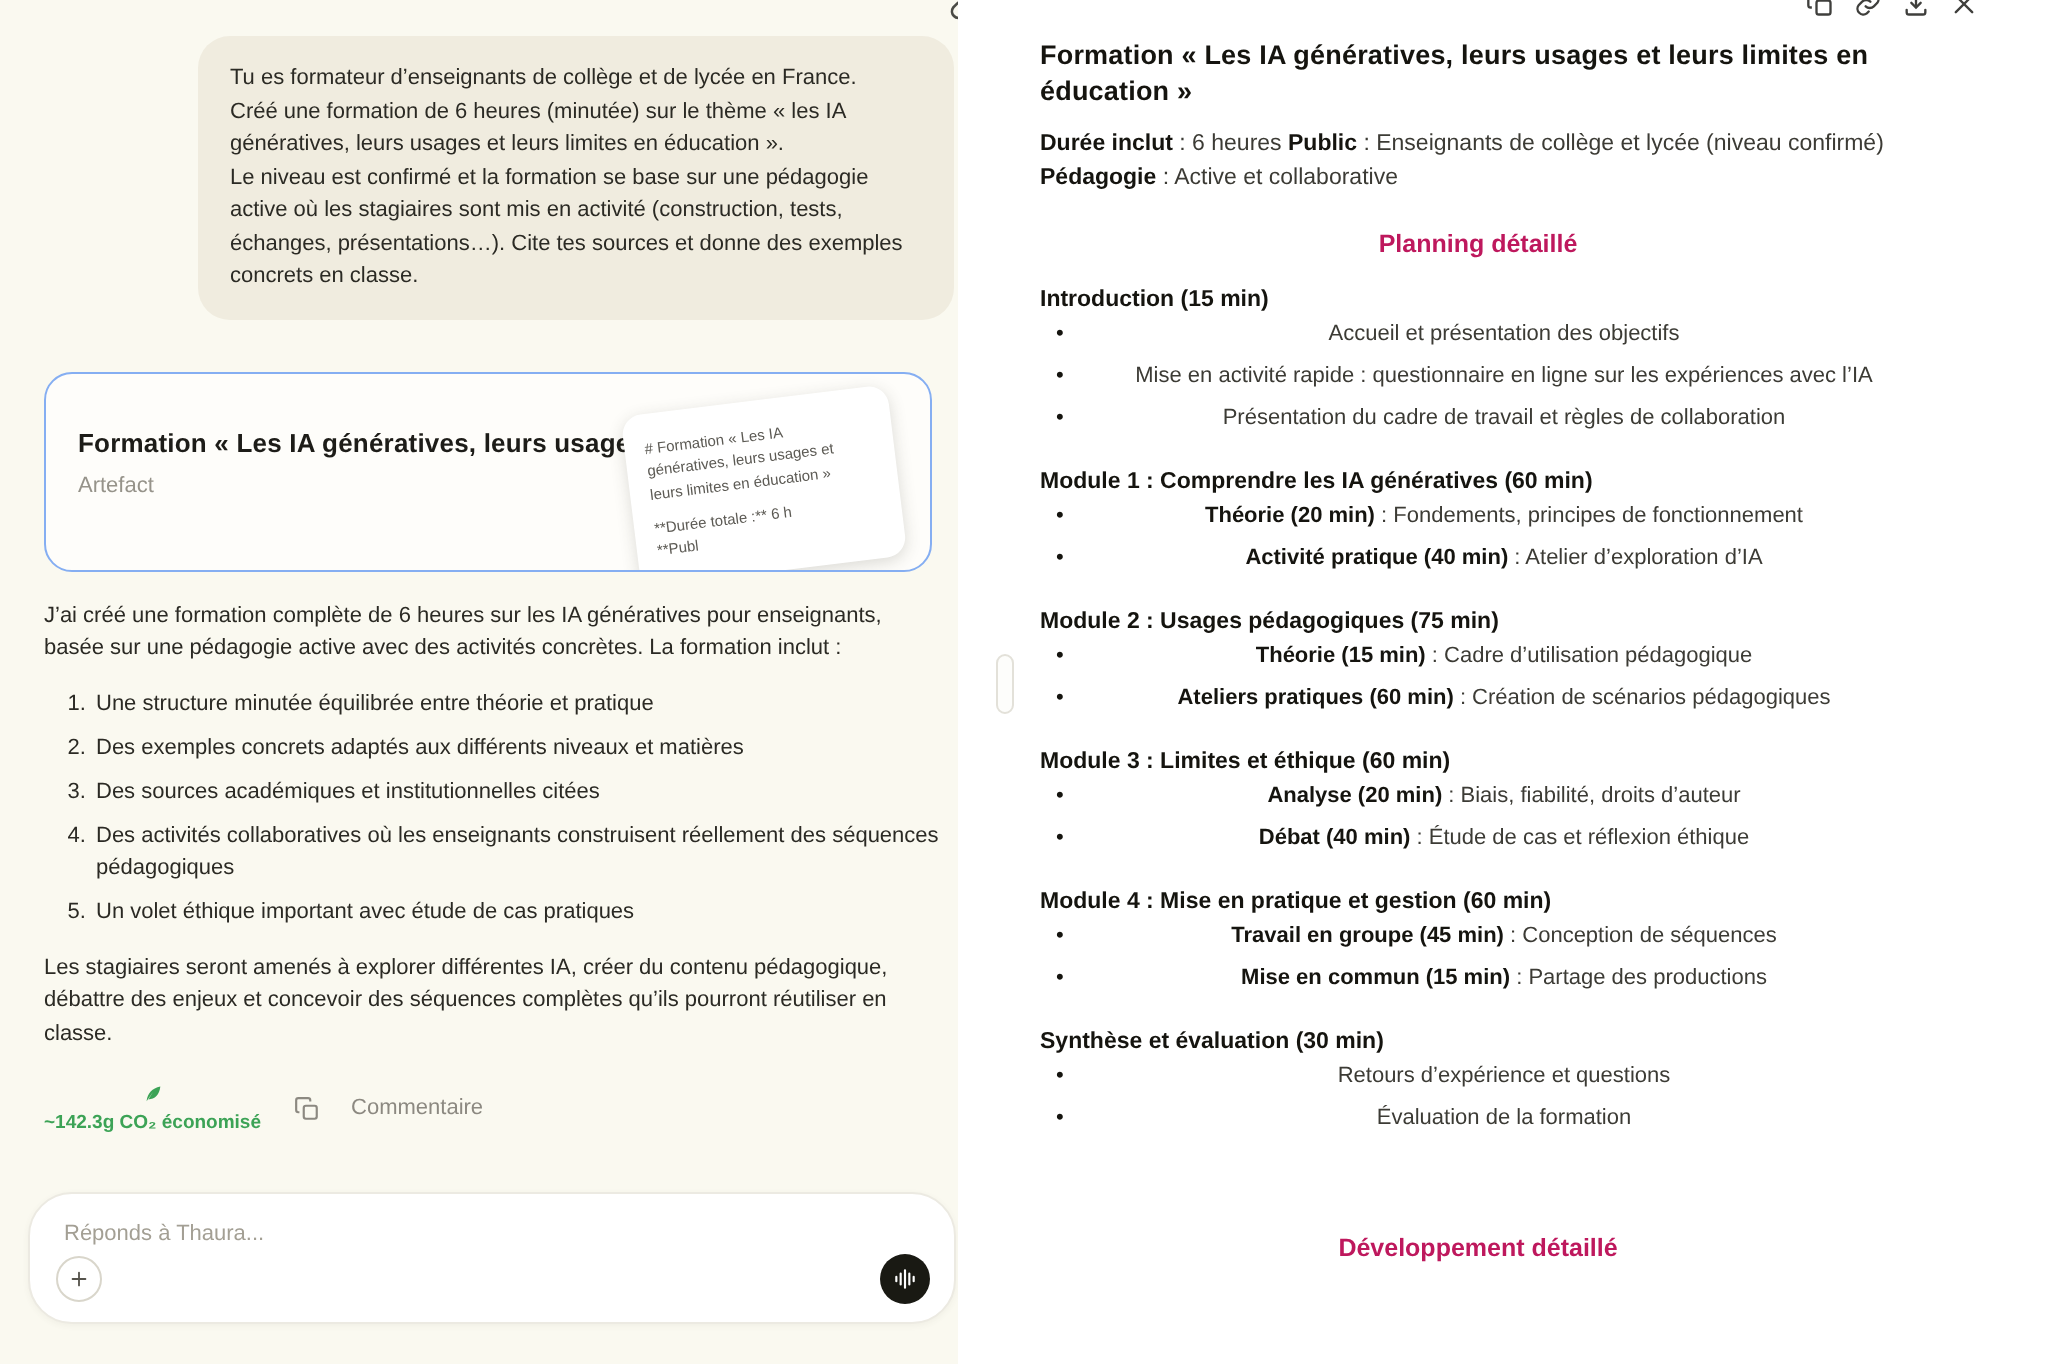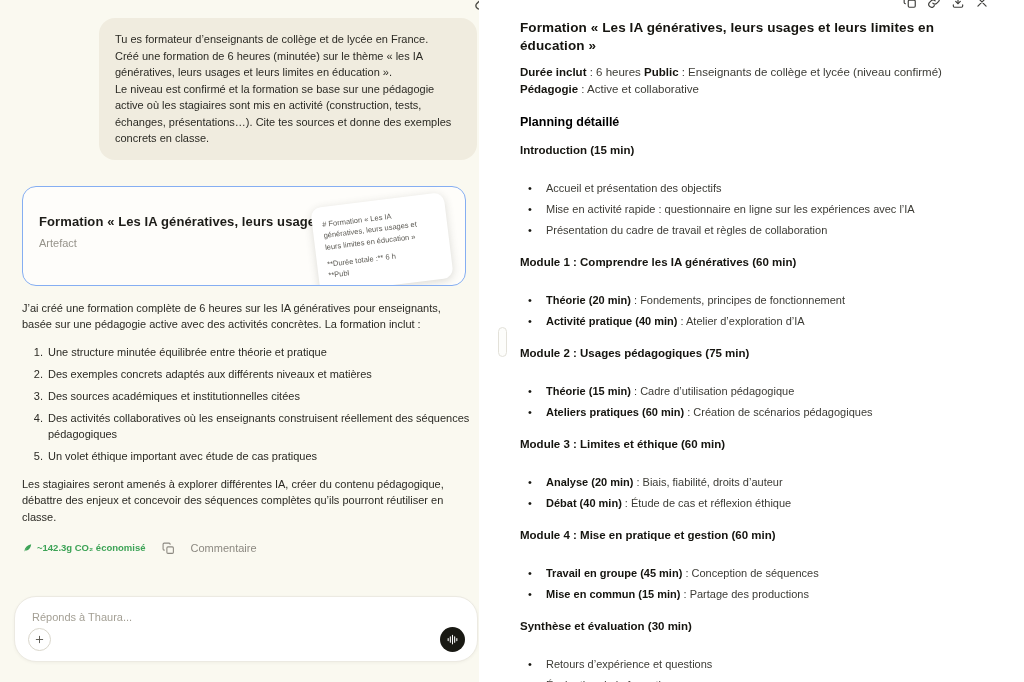--- a/index.html
+++ b/index.html
@@ -20,21 +20,21 @@
   .artifact-title { font-size:13px; font-weight:bold; color:#1d1c18; letter-spacing:.1px; }
   .artifact-subtitle { margin-top:8px; font-size:11px; color:#96938a; }
   .artifact-preview { position:absolute; right:16px; top:13px; width:134px; background:#fff; border-radius:10px; box-shadow:0 2px 8px rgba(60,60,50,.18); transform:rotate(-7deg); padding:12px 10px; font-size:7.5px; line-height:1.5; color:#5c5a54; }
   .artifact-preview .pv-gap { height:6px; }
 
   .assistant-message { margin-top:14px; font-size:11px; line-height:16.5px; color:#2b2a24; padding-right:6px; }
   .assistant-message ol { margin:11px 0 11px 0; padding-left:24px; }
   .assistant-message li { margin:5.5px 0; padding-left:2px; }
 
   .message-footer { margin-top:16px; display:flex; align-items:center; gap:16px; }
-  .eco { display:inline-flex; align-items:center; gap:4px; color:#3ca356; font-size:9.5px; font-weight:bold; }
+  .eco { display:inline-flex; align-items:center; gap:4px; color:#3ca356; font-size:9.5px; font-weight:bold;flex-direction:column; }
   .eco svg { width:11px; height:11px; }
   .footer-icon { width:13px; height:13px; color:#8c8981; cursor:pointer; }
   .footer-icon svg { width:13px; height:13px; }
   .comment-link { font-size:11px; color:#8c8981; cursor:pointer; }
 
   .composer { position:absolute; left:14px; bottom:20px; width:464px; height:66px; background:#fff; border:1px solid #eceae2; border-radius:22px; box-shadow:0 1px 3px rgba(80,78,66,.06); }
   .composer-placeholder { position:absolute; left:17px; top:14px; font-size:11px; color:#a39f94; }
   .plus-btn { position:absolute; left:13px; bottom:10px; width:23px; height:23px; border-radius:50%; border:1px solid #d9d6cb; background:#fff; color:#55534c; display:flex; align-items:center; justify-content:center; cursor:pointer; }
   .plus-btn svg { width:11px; height:11px; }
   .voice-btn { position:absolute; right:12px; bottom:9px; width:25px; height:25px; border-radius:50%; border:none; background:#191913; color:#fff; display:flex; align-items:center; justify-content:center; cursor:pointer; }
@@ -46,24 +46,24 @@
   
   .right-panel { position:absolute; left:479px; top:0; width:519px; height:682px; background:#ffffff; overflow:hidden; }
   .toolbar { position:absolute; top:-5px; right:9px; display:flex; gap:10px; color:#3f3f3c; }
   .toolbar .tb-icon { width:14px; height:14px; cursor:pointer; }
   .toolbar svg { width:14px; height:14px; }
 
   .doc { padding:19px 40px 0 41px; }
   .doc h1 { font-size:13.5px; line-height:1.35; color:#15140f; letter-spacing:.1px; }
   .doc .meta { margin-top:9px; font-size:11.5px; line-height:17px; color:#3c3b35; }
   .doc .meta b { color:#15140f; }
-  .doc h2 { margin-top:17px; font-size:12.5px; color:#000000; }
+  .doc h2 { margin-top:17px; font-size:12.5px; color:#be185d;text-align:center; }
   .doc h2.dev-gap { margin-top:47px; }
   .doc h3 { margin-top:15px; font-size:11.5px; color:#15140f; }
-  .doc ul { list-style:none; margin-top:22px; }
+  .doc ul { list-style:none; margin-top:1px;text-align:center; }
   .doc ul li { position:relative; padding:3px 0 3px 26px; font-size:11px; line-height:15px; color:#3c3b35; }
   .doc ul li b { color:#15140f; }
   .doc ul li::before { content:"•"; position:absolute; left:8px; color:#15140f; }
 </style>
 </head>
 <body>
 
 <div>
 
   <div class="left-panel">

